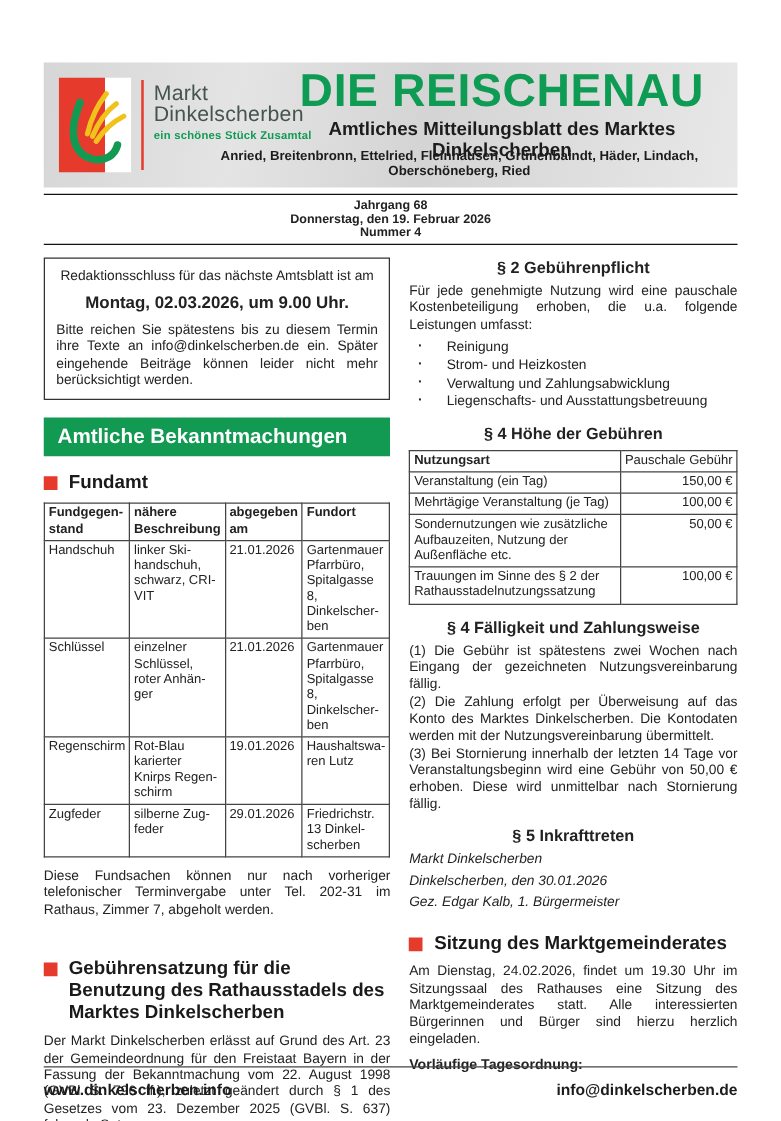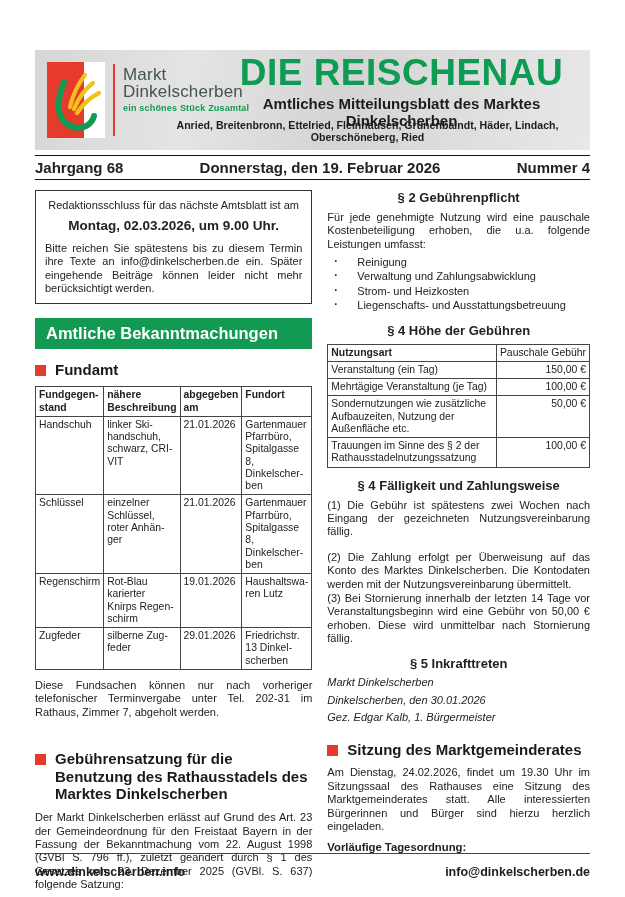--- a/index.html
+++ b/index.html
@@ -29,21 +29,21 @@
   .paper-subtitle{font-size:15px;font-weight:bold;color:#1c1c1c;margin-top:4px;}
   .districts{
     position:absolute;left:110px;right:0;bottom:7px;
     text-align:center;font-size:10.6px;font-weight:bold;color:#1c1c1c;
   }
 
   
   .dateline{
     margin-top:5px;border-top:1.6px solid #111;border-bottom:1.6px solid #111;
     display:flex;justify-content:space-between;align-items:center;
-    font-size:15px;font-weight:bold;padding:3px 0;
+    font-size:10px;font-weight:bold;padding:3px 0;flex-direction:column;
   }
   .dateline .center{flex:1;text-align:center;}
 
   
   .columns{display:flex;gap:15px;margin-top:10px;}
   .col{width:50%;font-size:11px;line-height:1.22;}
   p{margin:0 0 8px 0;text-align:justify;}
 
   
   .deadline-box{border:1.3px solid #333;padding:8px 9px 7px 9px;margin-bottom:14px;}
@@ -190,22 +190,22 @@
         <p>Der Markt Dinkelscherben erlässt auf Grund des Art. 23 der Gemeindeordnung für den Freistaat Bayern in der Fassung der Bekanntmachung vom 22. August 1998 (GVBl S. 796 ff.), zuletzt geändert durch § 1 des Gesetzes vom 23. Dezember 2025 (GVBl. S. 637) folgende Satzung:</p>
 
       </div>
 
       <div class="col">
 
         <div class="para-head" style="margin-top:0">§ 2 Gebührenpflicht</div>
         <p style="margin-bottom:5px">Für jede genehmigte Nutzung wird eine pauschale Kostenbeteiligung erhoben, die u.a. folgende Leistungen umfasst:</p>
         <ul class="dots">
           <li>Reinigung</li>
+          <li>Strom- und Heizkosten</li>
           <li>Verwaltung und Zahlungsabwicklung</li>
-          <li>Strom- und Heizkosten</li>
           <li>Liegenschafts- und Ausstattungsbetreuung</li>
         </ul>
 
         <div class="para-head">§ 4 Höhe der Gebühren</div>
         <table class="fee-table">
           <thead>
             <tr>
               <th>Nutzungsart</th>
               <th class="fee" style="text-align:right">Pauschale Gebühr</th>
             </tr>
@@ -224,21 +224,21 @@
               <td class="fee">50,00 €</td>
             </tr>
             <tr>
               <td>Trauungen im Sinne des § 2 der Rathaus­stadelnutzungssatzung</td>
               <td class="fee">100,00 €</td>
             </tr>
           </tbody>
         </table>
 
         <div class="para-head">§ 4 Fälligkeit und Zahlungsweise</div>
-        <p style="margin-bottom:12px">(1) Die Gebühr ist spätestens zwei Wochen nach Eingang der gezeichneten Nutzungsvereinbarung fällig.</p>
+        <p style="margin-bottom:1px">(1) Die Gebühr ist spätestens zwei Wochen nach Eingang der gezeichneten Nutzungsvereinbarung fällig.</p>
         <p style="margin-bottom:1px">(2) Die Zahlung erfolgt per Überweisung auf das Konto des Marktes Dinkelscherben. Die Kontodaten werden mit der Nutzungsvereinbarung übermittelt.</p>
         <p>(3) Bei Stornierung innerhalb der letzten 14 Tage vor Veranstaltungsbeginn wird eine Gebühr von 50,00 € erhoben. Diese wird unmittelbar nach Stornierung fällig.</p>
 
         <div class="para-head">§ 5 Inkrafttreten</div>
         <div class="sig">Markt Dinkelscherben</div>
         <div class="sig">Dinkelscherben, den 30.01.2026</div>
         <div class="sig">Gez. Edgar Kalb, 1. Bürgermeister</div>
 
         <div class="sec-head" style="margin-top:16px">
           <span class="sq"></span>

